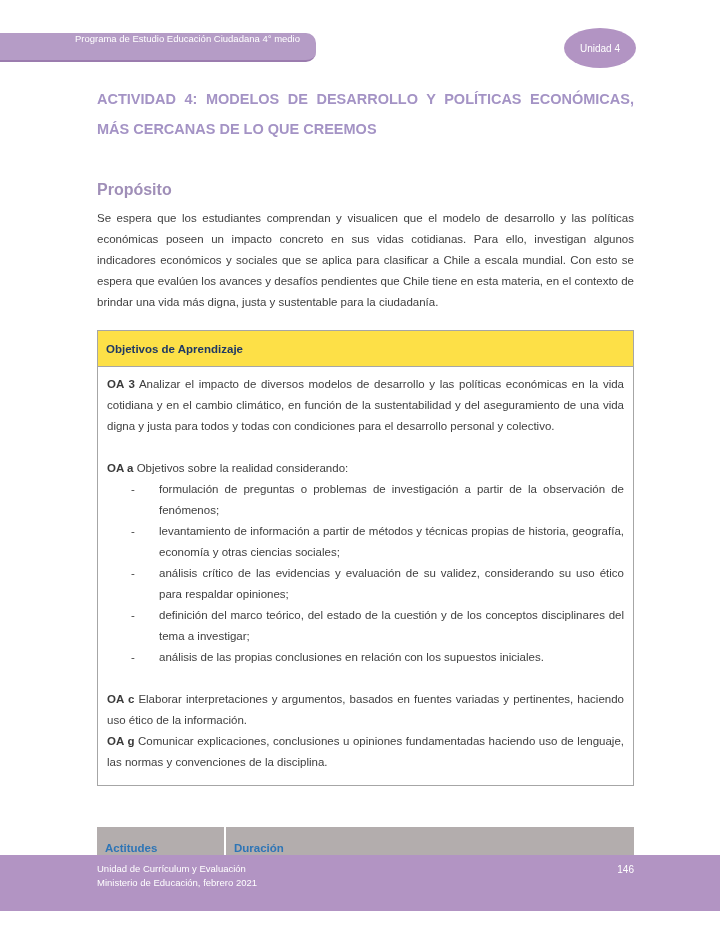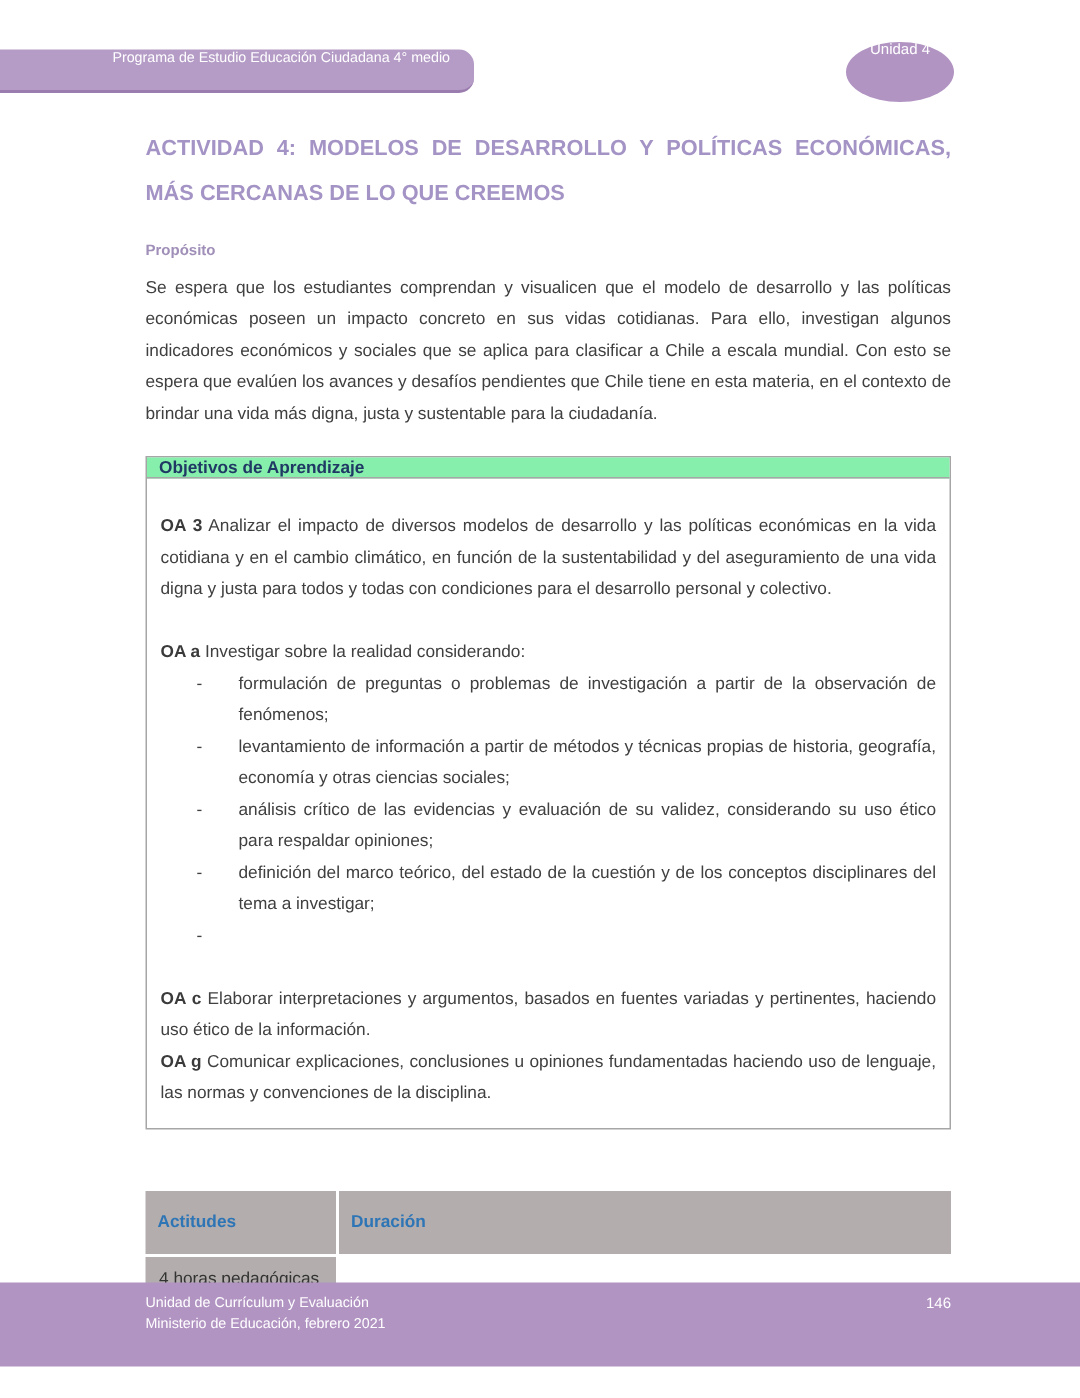--- a/index.html
+++ b/index.html
@@ -22,63 +22,63 @@
     border-radius: 0 10px 10px 0;
     display: flex; justify-content: flex-end;
     padding-right: 16px;
     color: #ffffff; font-size: 9.5px;
   }
   .unit-oval {
     position: absolute; left: 564px; top: 28px;
     width: 72px; height: 40px;
     background: #b294c3;
     border-radius: 50%;
-    display: flex; align-items: flex-start; justify-content: center;
+    display: flex; align-items: center; justify-content: center;
     color: #ffffff; font-size: 10px;
   }
 
   
   .content { position: absolute; left: 97px; top: 0; width: 537px; }
 
   .page-title {
     margin-top: 84px;
     font-size: 14.5px; font-weight: bold;
     line-height: 30px;
     color: #a493c5;
     text-align: justify;
   }
 
   .proposito-heading {
-    margin-top: 18px;
-    font-size: 10px; font-weight: bold;
+    margin-top: 37px;
+    font-size: 16px; font-weight: bold;
     color: #a08fb8;
   }
   .proposito-body {
     margin-top: 9px;
     font-size: 11.5px; line-height: 21px;
     text-align: justify;
     color: #404040;
   }
 
   
   .oa-box {
     margin-top: 17px;
     border: 1px solid #a6a6a6;
   }
   .oa-header {
-    background: #86efac;
-    height: 14px;
+    background: #fde047;
+    height: 36px;
     display: flex; align-items: center;
     padding-left: 8px;
     font-size: 11.5px; font-weight: bold;
     color: #1f3864;
     border-bottom: 1px solid #a6a6a6;
   }
   .oa-body {
-    padding: 22px 9px 12px 9px;
+    padding: 7px 9px 12px 9px;
     font-size: 11.5px; line-height: 21px;
     color: #404040;
   }
   .oa-par { text-align: justify; }
   .sp-after { margin-bottom: 21px; }
   .oa-list { margin-bottom: 21px; }
   .oa-item { display: flex; padding-left: 24px; }
   .oa-item .dash { flex: 0 0 28px; }
   .oa-item .itm-text { flex: 1; text-align: justify; }
   b.lbl { color: #3a3a3a; }
@@ -146,41 +146,42 @@
   <p class="proposito-body">Se espera que los estudiantes comprendan y visualicen que el modelo de desarrollo y las políticas económicas poseen un impacto concreto en sus vidas cotidianas. Para ello, investigan algunos indicadores económicos y sociales que se aplica para clasificar a Chile a escala mundial. Con esto se espera que evalúen los avances y desafíos pendientes que Chile tiene en esta materia, en el contexto de brindar una vida más digna, justa y sustentable para la ciudadanía.</p>
 
   <div class="oa-box">
     <div class="oa-header">
       <span>Objetivos de Aprendizaje</span>
     </div>
     <div class="oa-body">
 
       <p class="oa-par sp-after"><b class="lbl">OA 3</b> <span>Analizar el impacto de diversos modelos de desarrollo y las políticas económicas en la vida cotidiana y en el cambio climático, en función de la sustentabilidad y del aseguramiento de una vida digna y justa para todos y todas con condiciones para el desarrollo personal y colectivo.</span></p>
 
-      <p class="oa-par"><b class="lbl">OA a</b> <span>Investigar sobre la realidad considerando:</span></p>
+      <p class="oa-par"><b class="lbl">OA a</b> <span>Objetivos sobre la realidad considerando:</span></p>
 
       <div class="oa-list">
         <div class="oa-item">
           <span class="dash">-</span>
           <span class="itm-text">formulación de preguntas o problemas de investigación a partir de la observación de fenómenos;</span>
         </div>
         <div class="oa-item">
           <span class="dash">-</span>
           <span class="itm-text">levantamiento de información a partir de métodos y técnicas propias de historia, geografía, economía y otras ciencias sociales;</span>
         </div>
         <div class="oa-item">
           <span class="dash">-</span>
           <span class="itm-text">análisis crítico de las evidencias y evaluación de su validez, considerando su uso ético para respaldar opiniones;</span>
         </div>
         <div class="oa-item">
           <span class="dash">-</span>
           <span class="itm-text">definición del marco teórico, del estado de la cuestión y de los conceptos disciplinares del tema a investigar;</span>
         </div>
         <div class="oa-item">
           <span class="dash">-</span>
+          <span class="itm-text">análisis de las propias conclusiones en relación con los supuestos iniciales.</span>
         </div>
       </div>
 
       <p class="oa-par"><b class="lbl">OA c</b> <span>Elaborar interpretaciones y argumentos, basados en fuentes variadas y pertinentes, haciendo uso ético de la información.</span></p>
       <p class="oa-par"><b class="lbl">OA g</b> <span>Comunicar explicaciones, conclusiones u opiniones fundamentadas haciendo uso de lenguaje, las normas y convenciones de la disciplina.</span></p>
 
     </div>
   </div>
 
   <div class="info-table">

